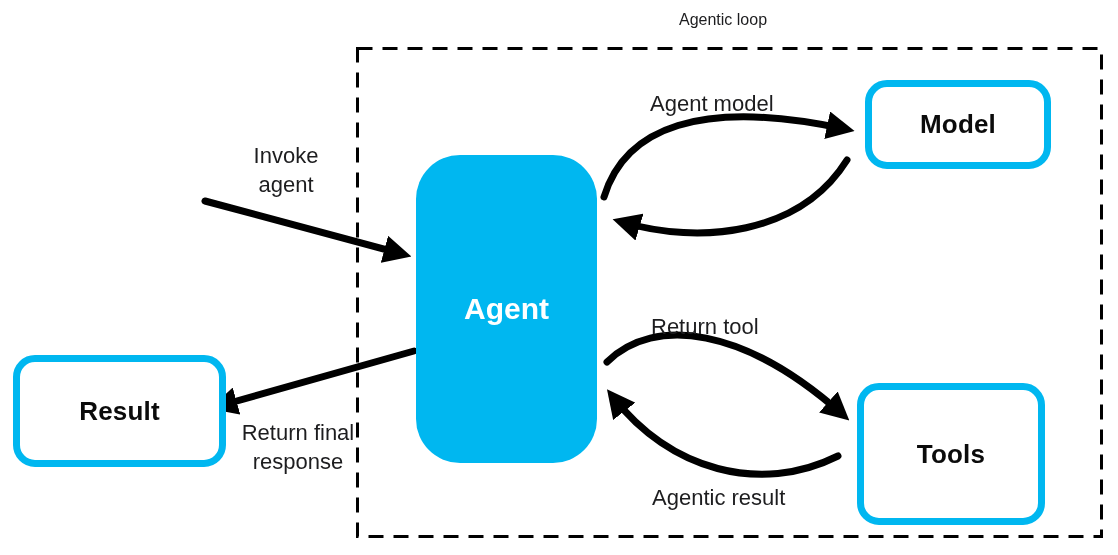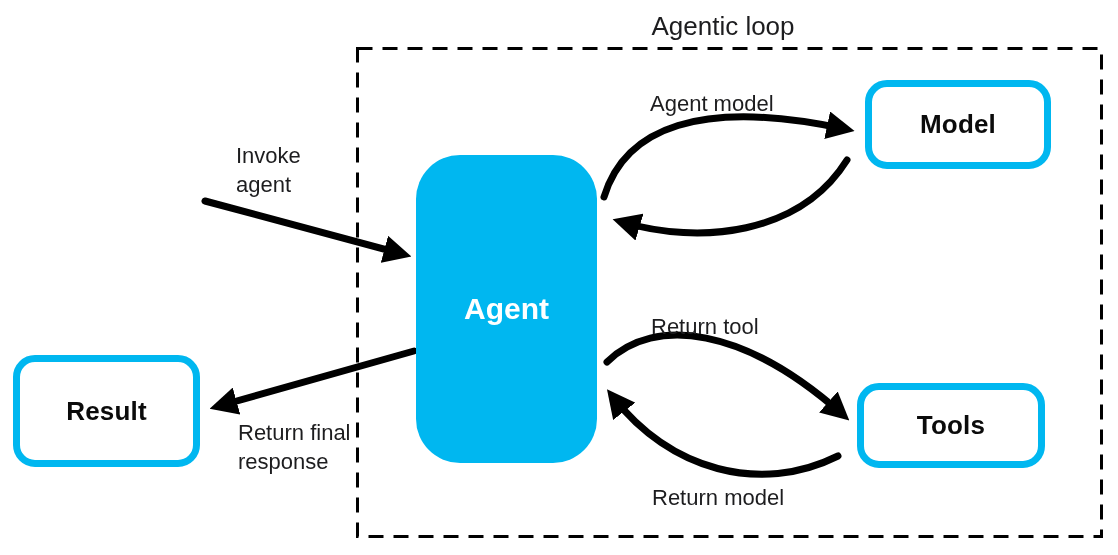--- a/index.html
+++ b/index.html
@@ -21,42 +21,42 @@
   .node{
     position:absolute;
     background:#ffffff;
     border:7px solid var(--accent);
     border-radius:22px;
     display:flex;align-items:center;justify-content:center;
     font-weight:bold;font-size:26px;color:#0b0b0b;
     letter-spacing:0.2px;
   }
   .node-prompt{left:14px;top:143px;width:188px;height:110px;}
-  .node-result{left:13px;top:355px;width:187px;height:112px;}
+  .node-result{left:13px;top:355px;width:213px;height:112px;}
   .node-model{left:865px;top:80px;width:186px;height:89px;}
-  .node-tools{left:857px;top:383px;width:188px;height:85px;}
+  .node-tools{left:857px;top:383px;width:188px;height:142px;}
   .node-agent{
     position:absolute;left:416px;top:155px;width:181px;height:308px;
     background:var(--accent);
     border:none;border-radius:44px;
     display:flex;align-items:center;justify-content:center;
     font-weight:bold;font-size:30px;color:#ffffff;
   }
   .diagram-title{
     position:absolute;left:562px;top:11px;width:322px;
     text-align:center;
-    font-size:26px;color:var(--text);
+    font-size:16px;color:var(--text);
   }
   .edge-label{
     position:absolute;
     font-size:22px;color:var(--text);
     line-height:1.32;
     white-space:nowrap;
   }
-  .edge-label.wrap{white-space:normal;}
+  .edge-label.wrap{white-space:normal;text-align:center;}
   .lbl-invoke-agent{left:236px;top:141px;width:100px;}
   .lbl-invoke-model{left:650px;top:89px;}
   .lbl-get-response{left:629px;top:240px;}
   .lbl-execute-tool{left:651px;top:312px;}
   .lbl-return-result{left:652px;top:483px;}
   .lbl-return-final{left:238px;top:418px;width:120px;}
 </style>
 </head>
 <body>
 
@@ -95,17 +95,17 @@
 
   <div class="node node-tools">Tools</div>
 
   <div class="edge-label wrap lbl-invoke-agent">Invoke agent</div>
 
   <div class="edge-label lbl-invoke-model">Agent model</div>
 
 
   <div class="edge-label lbl-execute-tool">Return tool</div>
 
-  <div class="edge-label lbl-return-result">Return model</div>
+  <div class="edge-label lbl-return-result">Agentic result</div>
 
   <div class="edge-label wrap lbl-return-final">Return final response</div>
 
 </div>
 
 </body></html>

